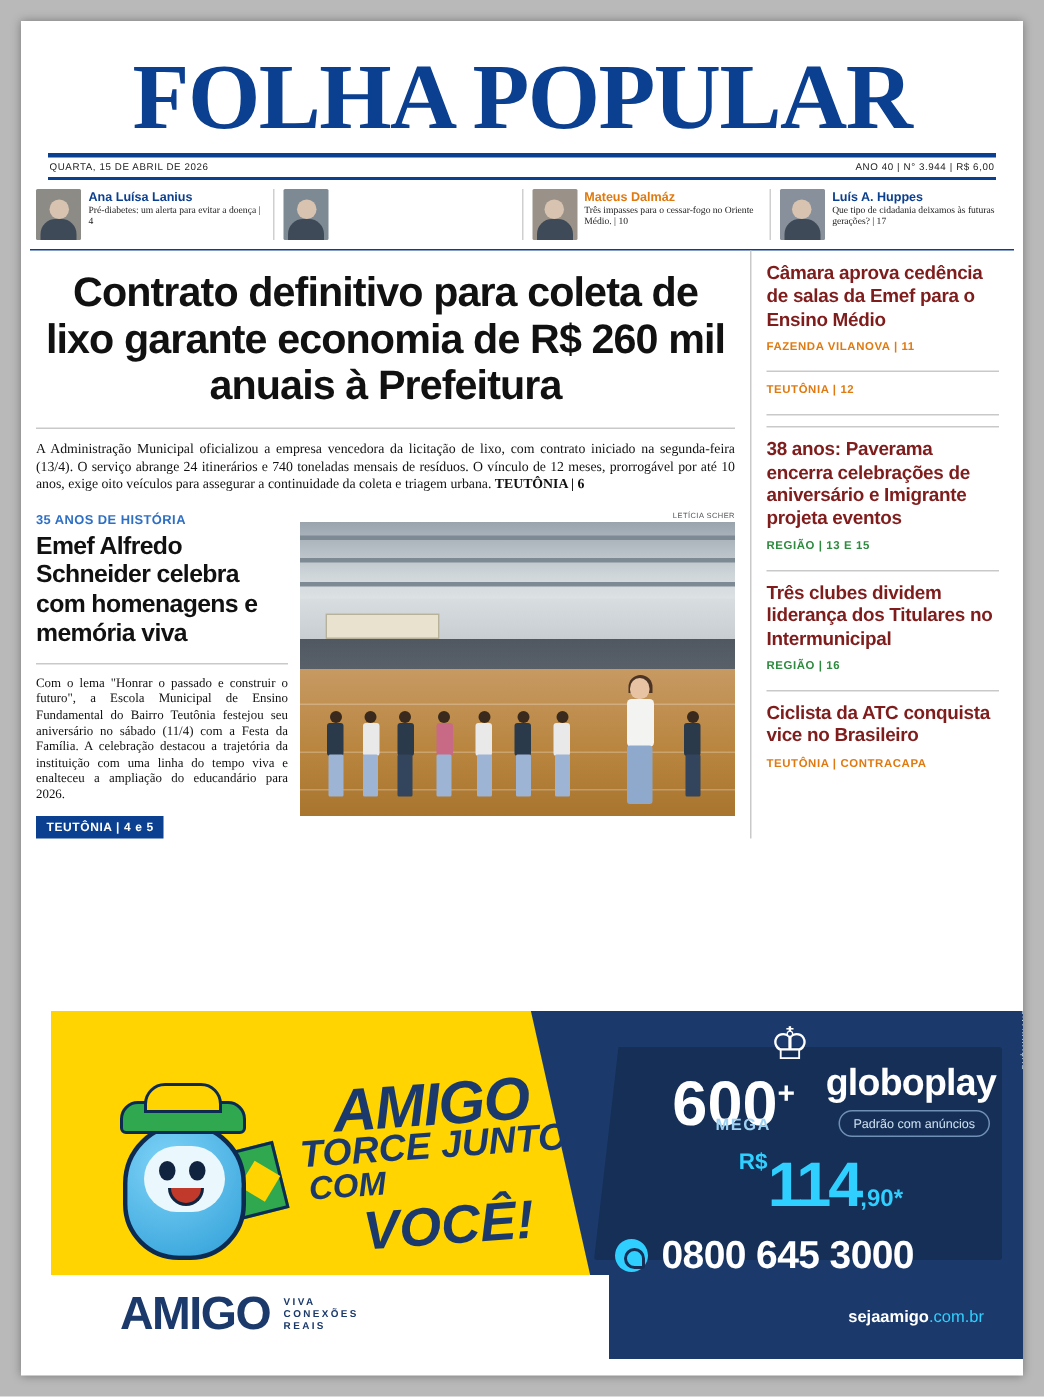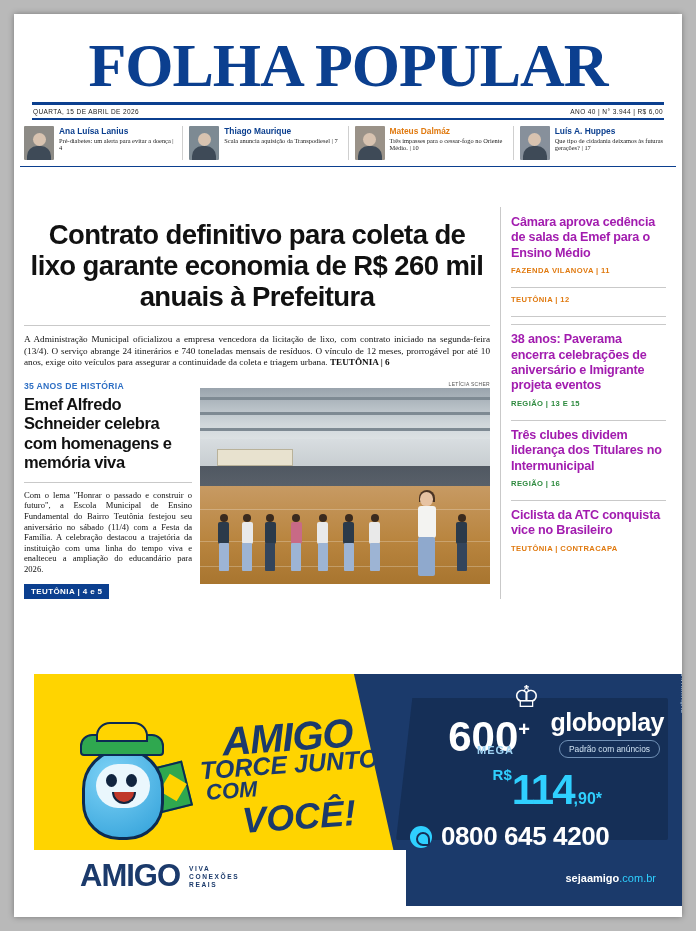--- a/index.html
+++ b/index.html
@@ -80,21 +80,21 @@
   .colm-name.blue { color:#0b3f8f; }
   .colm-name.orange { color:#e07a10; }
   .colm-desc {
     font-family:"Liberation Serif", serif;
     font-size:6.4px; line-height:7.6px; color:#1a1a1a;
     margin-top:1px;
   }
   .columnists-rule { height:1.5px; background:#0b3f8f; margin:0 6px; }
 
   
-  .body-wrap { display:flex; padding:0 6px;margin-top:40px; }
+  .body-wrap { display:flex; padding:0 6px; }
   .left-col { width:480px; padding:0 10px 0 4px; }
   .right-col {
     width:168px; padding:8px 2px 0 10px;
     border-left:1px solid #c9c9c9;
   }
 
   
   .lead-headline {
     font-family:"Liberation Sans", sans-serif;
     font-weight:bold;
@@ -205,21 +205,21 @@
   .ph-banner {
     position:absolute; left:6%; top:31%; width:26%; height:9%;
     background:#e8e2cf; border:1px solid #b9b29a;
   }
 
   
   .rail-item { padding-bottom:6px; }
   .rail-head {
     font-family:"Liberation Sans", sans-serif;
     font-weight:bold; font-size:12.6px; line-height:15.4px;
-    letter-spacing:-0.2px; color:#a21caf;
+    letter-spacing:-0.2px; color:#7f1d1d;
   }
   .rail-tag {
     font-family:"Liberation Sans", sans-serif;
     font-weight:bold; font-size:7.6px; letter-spacing:.4px;
     color:#e07a10; margin-top:5px;
   }
   .rail-tag.green { color:#2d8a3e; }
   .rail-rule { height:1px; background:#c9c9c9; margin:6px 0 7px 0; }
 
   
@@ -402,24 +402,20 @@
   <div class="columnists">
     <div class="colm">
       <div class="avatar a1"></div>
       <div class="colm-txt">
         <div class="colm-name blue">Ana Luísa Lanius</div>
         <div class="colm-desc">Pré-diabetes: um alerta para evitar a doença | 4</div>
       </div>
     </div>
     <div class="colm">
       <div class="avatar a2"></div>
-      <div class="colm-txt">
-        <div class="colm-name blue">Thiago Maurique</div>
-        <div class="colm-desc">Scala anuncia aquisição da Transpodiesel | 7</div>
-      </div>
     </div>
     <div class="colm">
       <div class="avatar a3"></div>
       <div class="colm-txt">
         <div class="colm-name orange">Mateus Dalmáz</div>
         <div class="colm-desc">Três impasses para o cessar-fogo no Oriente Médio. | 10</div>
       </div>
     </div>
     <div class="colm">
       <div class="avatar a4"></div>
@@ -580,21 +576,21 @@
     <div class="ad-600"><span>600</span><sup>+</sup></div>
     <div class="ad-mega">MEGA</div>
     <div class="ad-globoplay">globoplay</div>
     <div class="ad-padrao">Padrão com anúncios</div>
     <div class="ad-price">
       <span class="rs">R$</span><span class="big">114</span><span class="cents">,90*</span>
     </div>
 
     <div class="ad-phone">
       <span class="wa"></span>
-      <span>0800 645 4200</span>
+      <span>0800 645 3000</span>
     </div>
     <div class="ad-site"><b>sejaamigo</b><span>.com.br</span></div>
 
     <div class="ad-logo">
       <span>AMIGO</span>
       <span class="sub">
         <span>VIVA</span><br>
         <span>CONEXÕES</span><br>
         <span>REAIS</span>
       </span>

